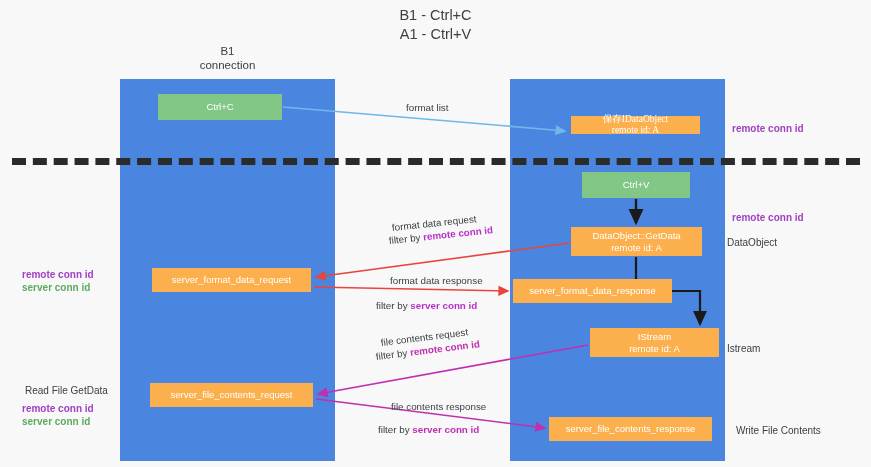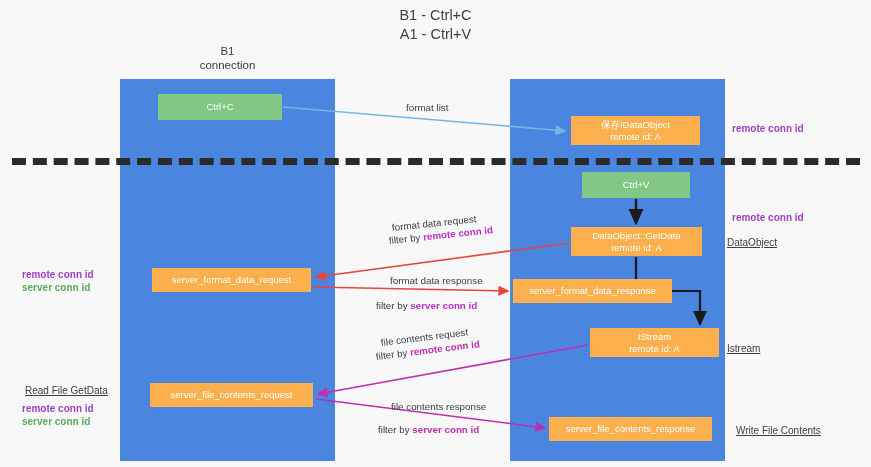--- a/index.html
+++ b/index.html
@@ -64,39 +64,39 @@
     color: #ffffff;
     font-size: 9.5px;
     line-height: 11.5px;
     white-space: pre-line;
     padding: 2px 16px;
   }
   .box-green { background: #82c785; }
   .box-orange { background: #fbb04d; }
 
   #box-ctrl-c   { left: 158px; top: 94px;  width: 124px; height: 26px; }
-  #box-save-ido { left: 571px; top: 116px; width: 129px; height: 29px; }
+  #box-save-ido { left: 571px; top: 116px; width: 129px; height: 18px; font-family: Liberation Serif, serif; }
   #box-ctrl-v   { left: 582px; top: 172px; width: 108px; height: 26px; }
   #box-getdata  { left: 571px; top: 227px; width: 131px; height: 29px; }
   #box-sfdreq   { left: 152px; top: 268px; width: 159px; height: 24px; }
   #box-sfdresp  { left: 513px; top: 279px; width: 159px; height: 24px; }
   #box-istream  { left: 590px; top: 328px; width: 129px; height: 29px; }
   #box-sfcreq   { left: 150px; top: 383px; width: 163px; height: 24px; }
   #box-sfcresp  { left: 549px; top: 417px; width: 163px; height: 24px; }
 
   
   .side-label {
     font-size: 10px;
     color: #3c4043;
     line-height: 13px;
     white-space: pre-line;
   }
   .lbl-purple { color: #a13fc4; font-weight: bold; }
   .lbl-green  { color: #5aab5e; font-weight: bold; }
-  .lbl-plain  { color: #3c4043; text-decoration: underline; }
+  .lbl-plain  { color: #3c4043; }
 
   #sl-r1 { left: 732px; top: 122px; }
   #sl-r2 { left: 732px; top: 211px; }
   #sl-r3 { left: 727px; top: 236px; }
   #sl-r4 { left: 727px; top: 342px; }
   #sl-r5 { left: 736px; top: 424px; }
 
   #sl-l1 { left: 22px; top: 268px; }
   #sl-l2 { left: 25px; top: 384px; }
   #sl-l3 { left: 22px; top: 402px; }

